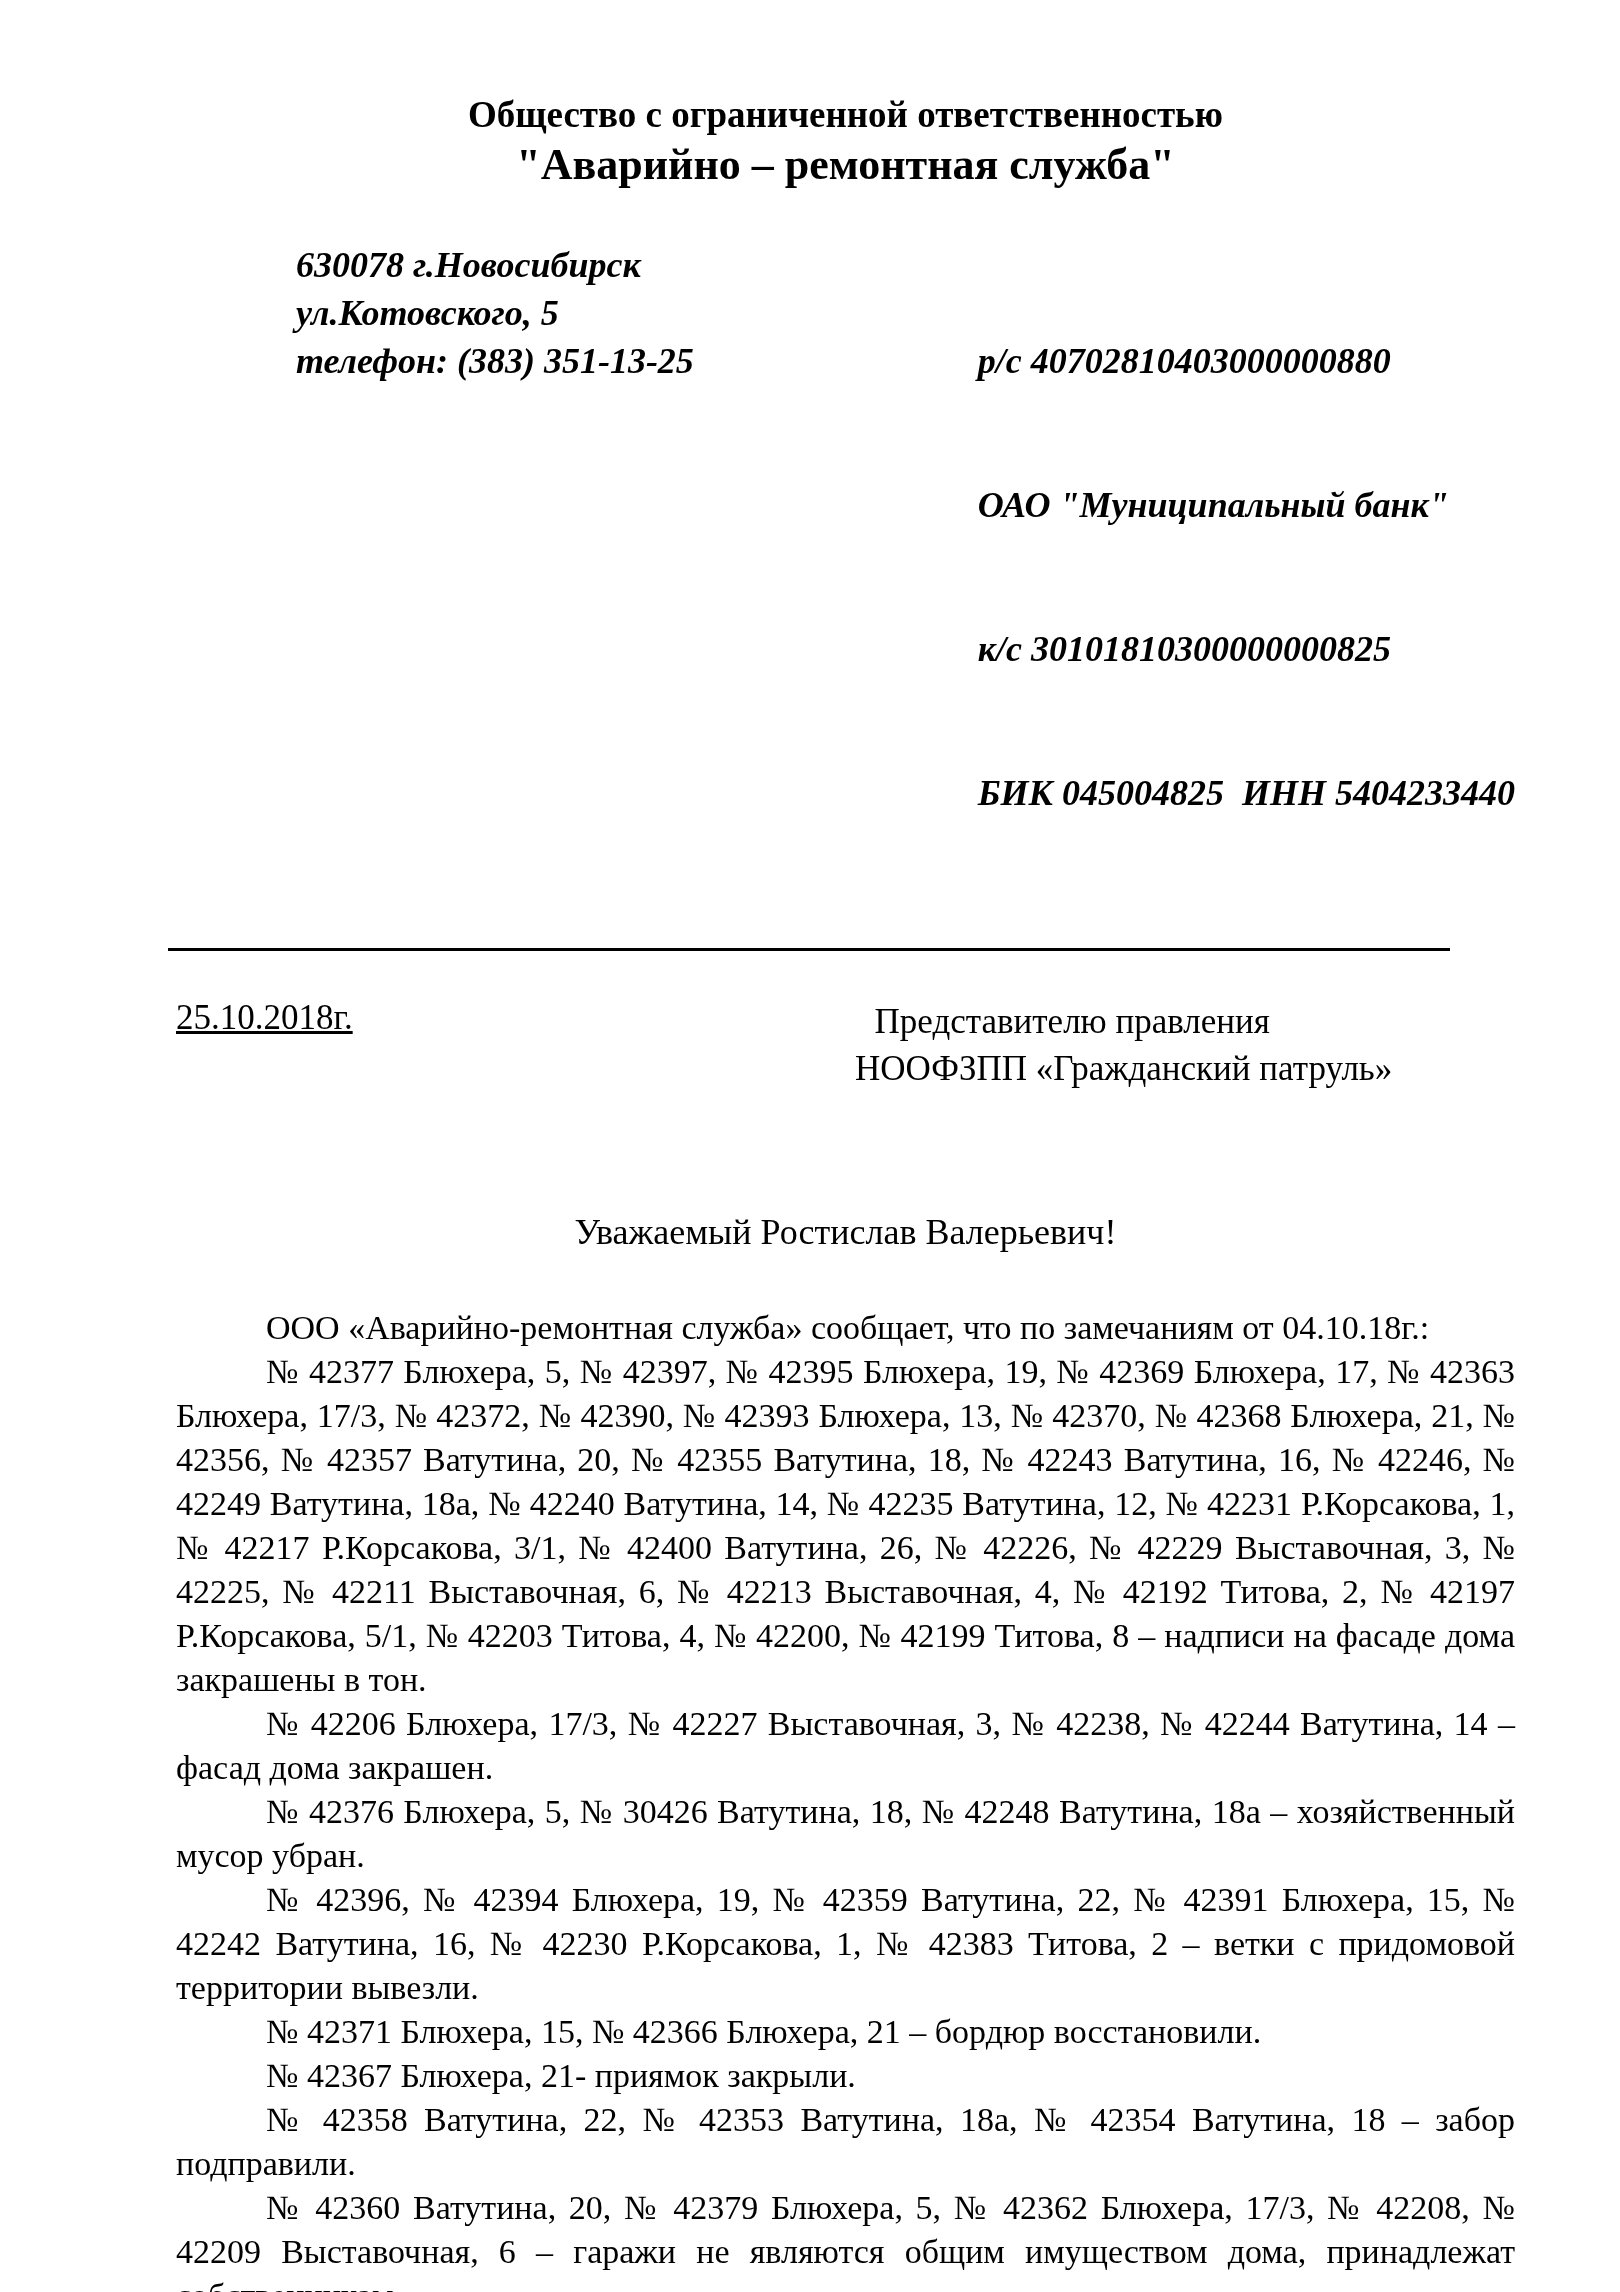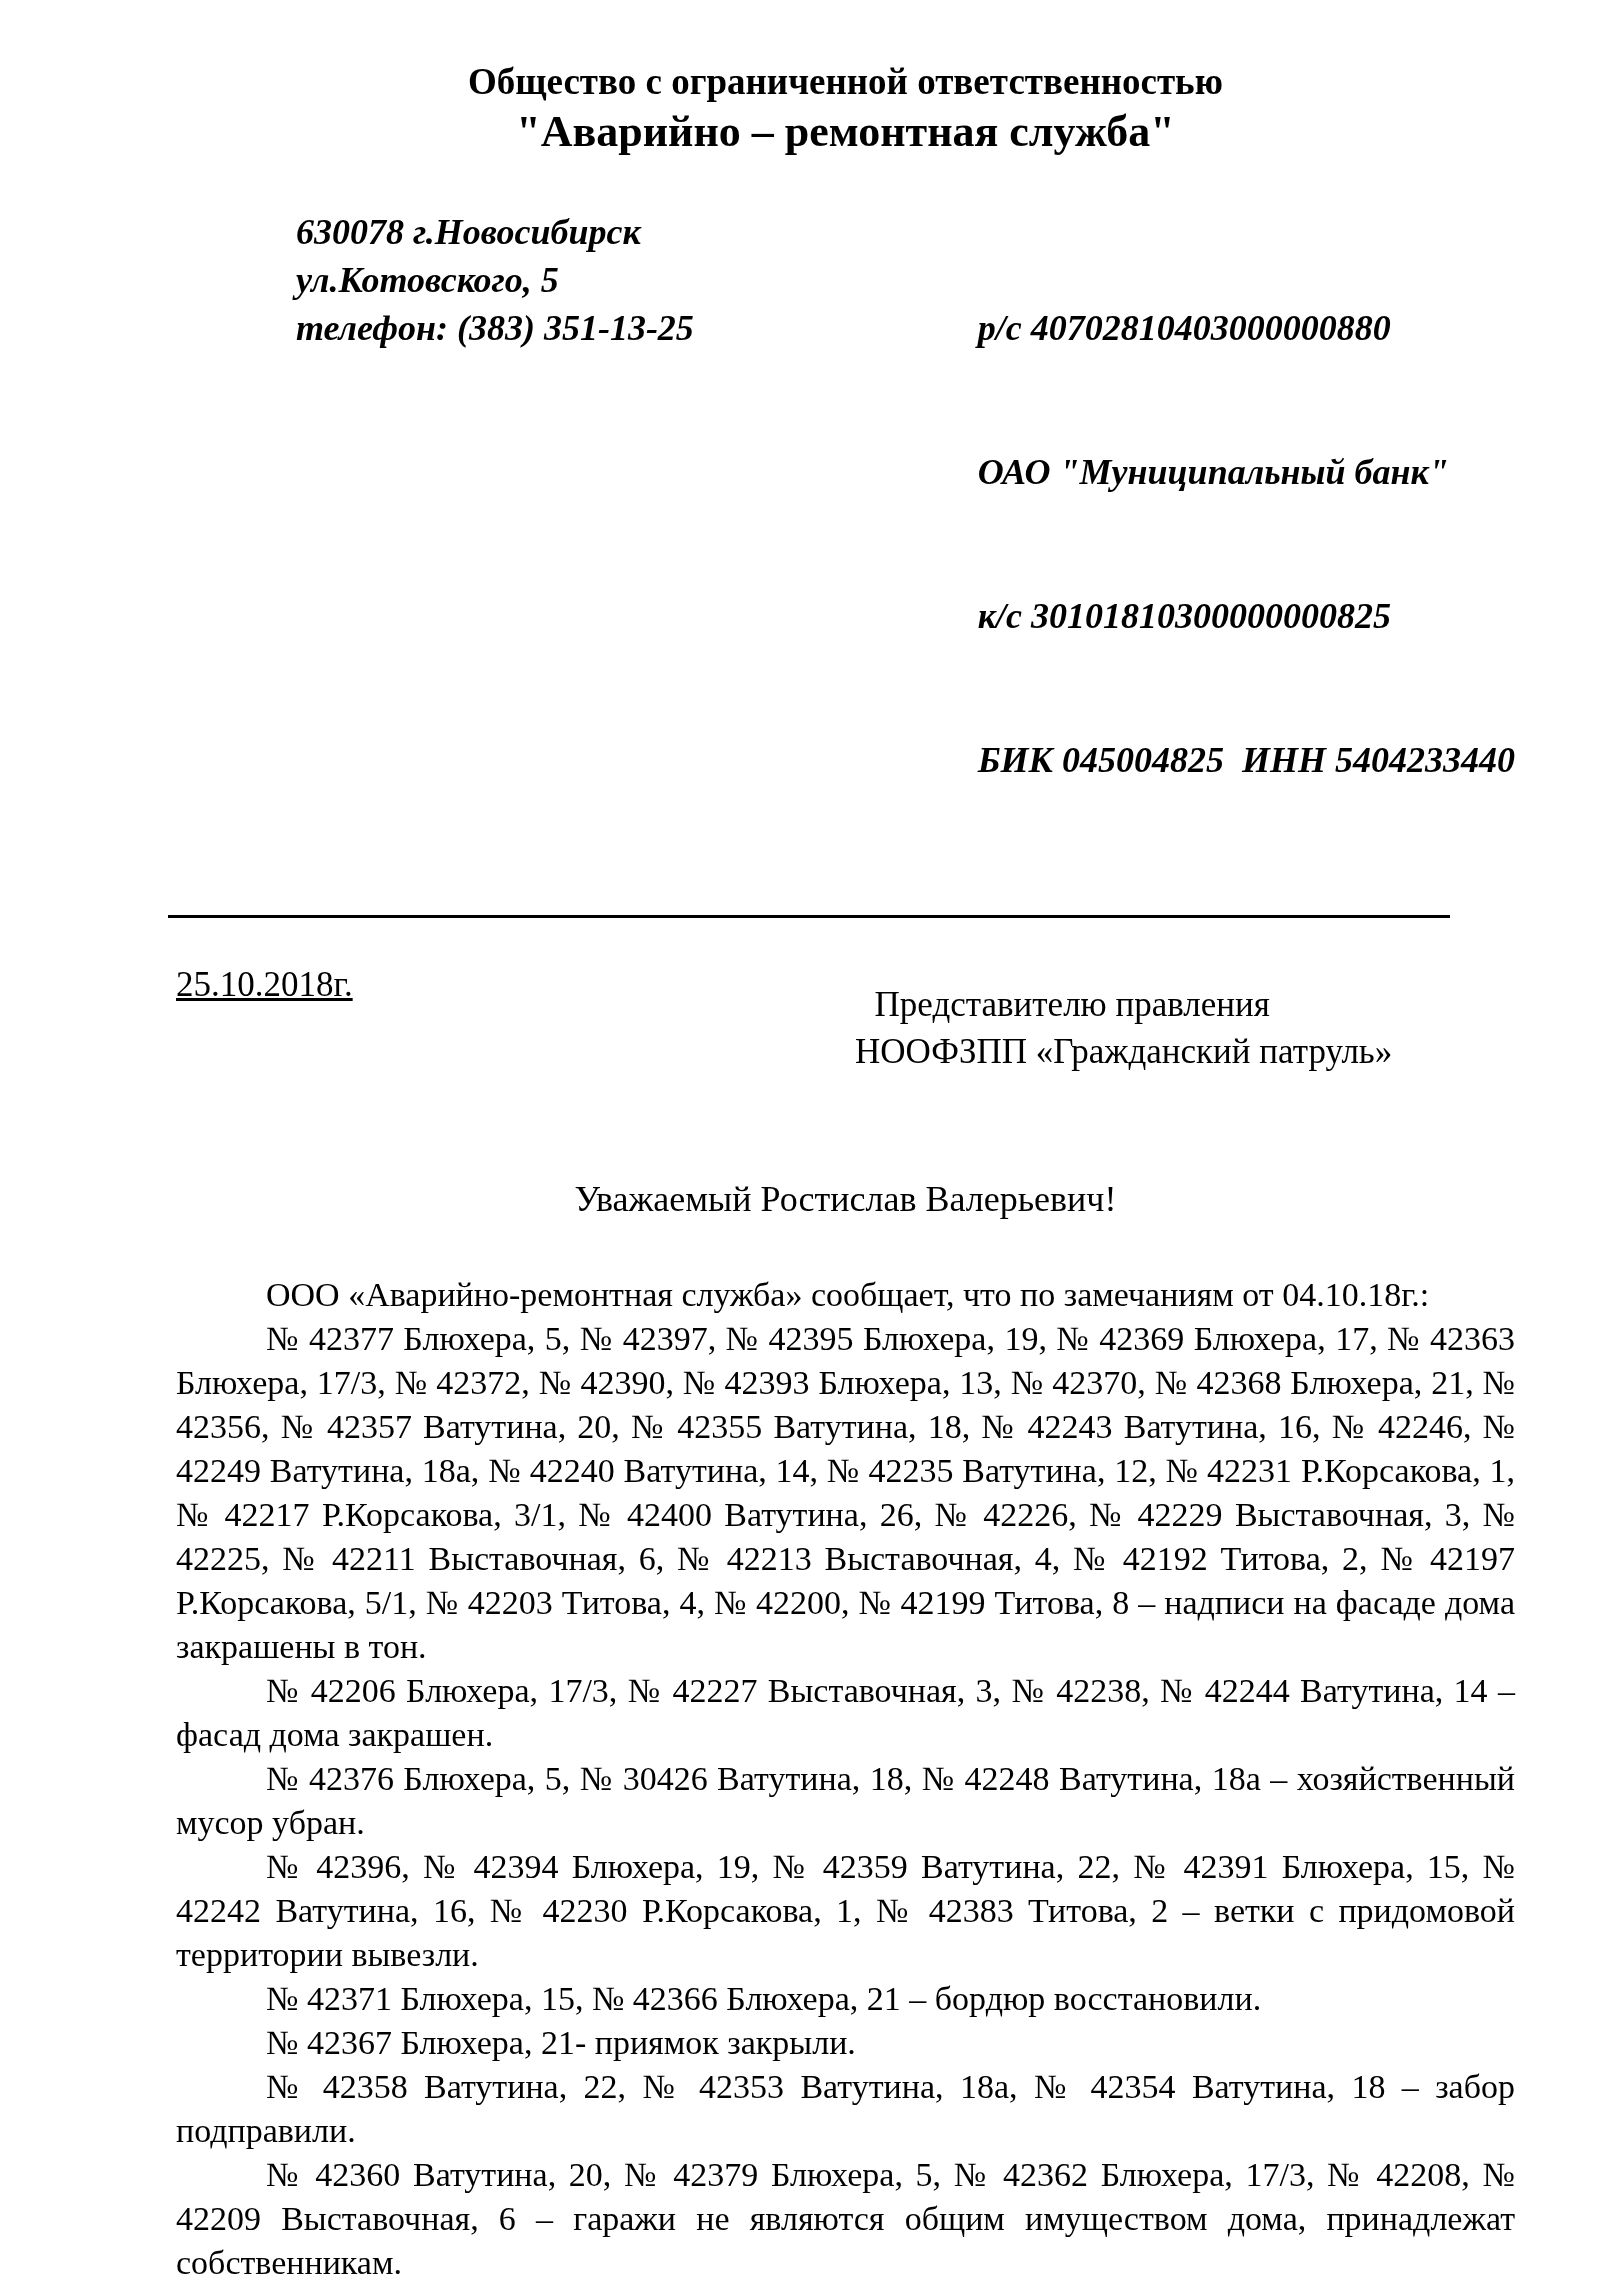--- a/index.html
+++ b/index.html
@@ -11,21 +11,21 @@
     width: 1620px;
     height: 2293px;
     font-family: "Liberation Serif", "DejaVu Serif", serif;
     color: #000000;
     overflow: hidden;
   }
   .page {
     box-sizing: border-box;
     width: 1620px;
     height: 1644px;
-    padding: 59px 105px 39px 176px;
+    padding: 92px 105px 39px 176px;
   }
   
   .org-type {
     text-align: center;
     font-weight: bold;
     font-size: 37px;
     line-height: 45px;
   }
   .org-name {
     text-align: center;
@@ -71,21 +71,21 @@
   .letter-date {
     position: absolute;
     left: 0;
     top: 0;
     font-size: 35px;
     text-decoration: underline;
   }
   .addressee {
     position: absolute;
     left: 679px;
-    top: 16px;
+    top: 0;
     font-size: 35px;
     line-height: 47px;
   }
   .addressee .line-0 { margin-left: 19.6px; }
   
   .salutation {
     margin-top: 65px;
     text-align: center;
     font-size: 36px;
     line-height: 45px;

